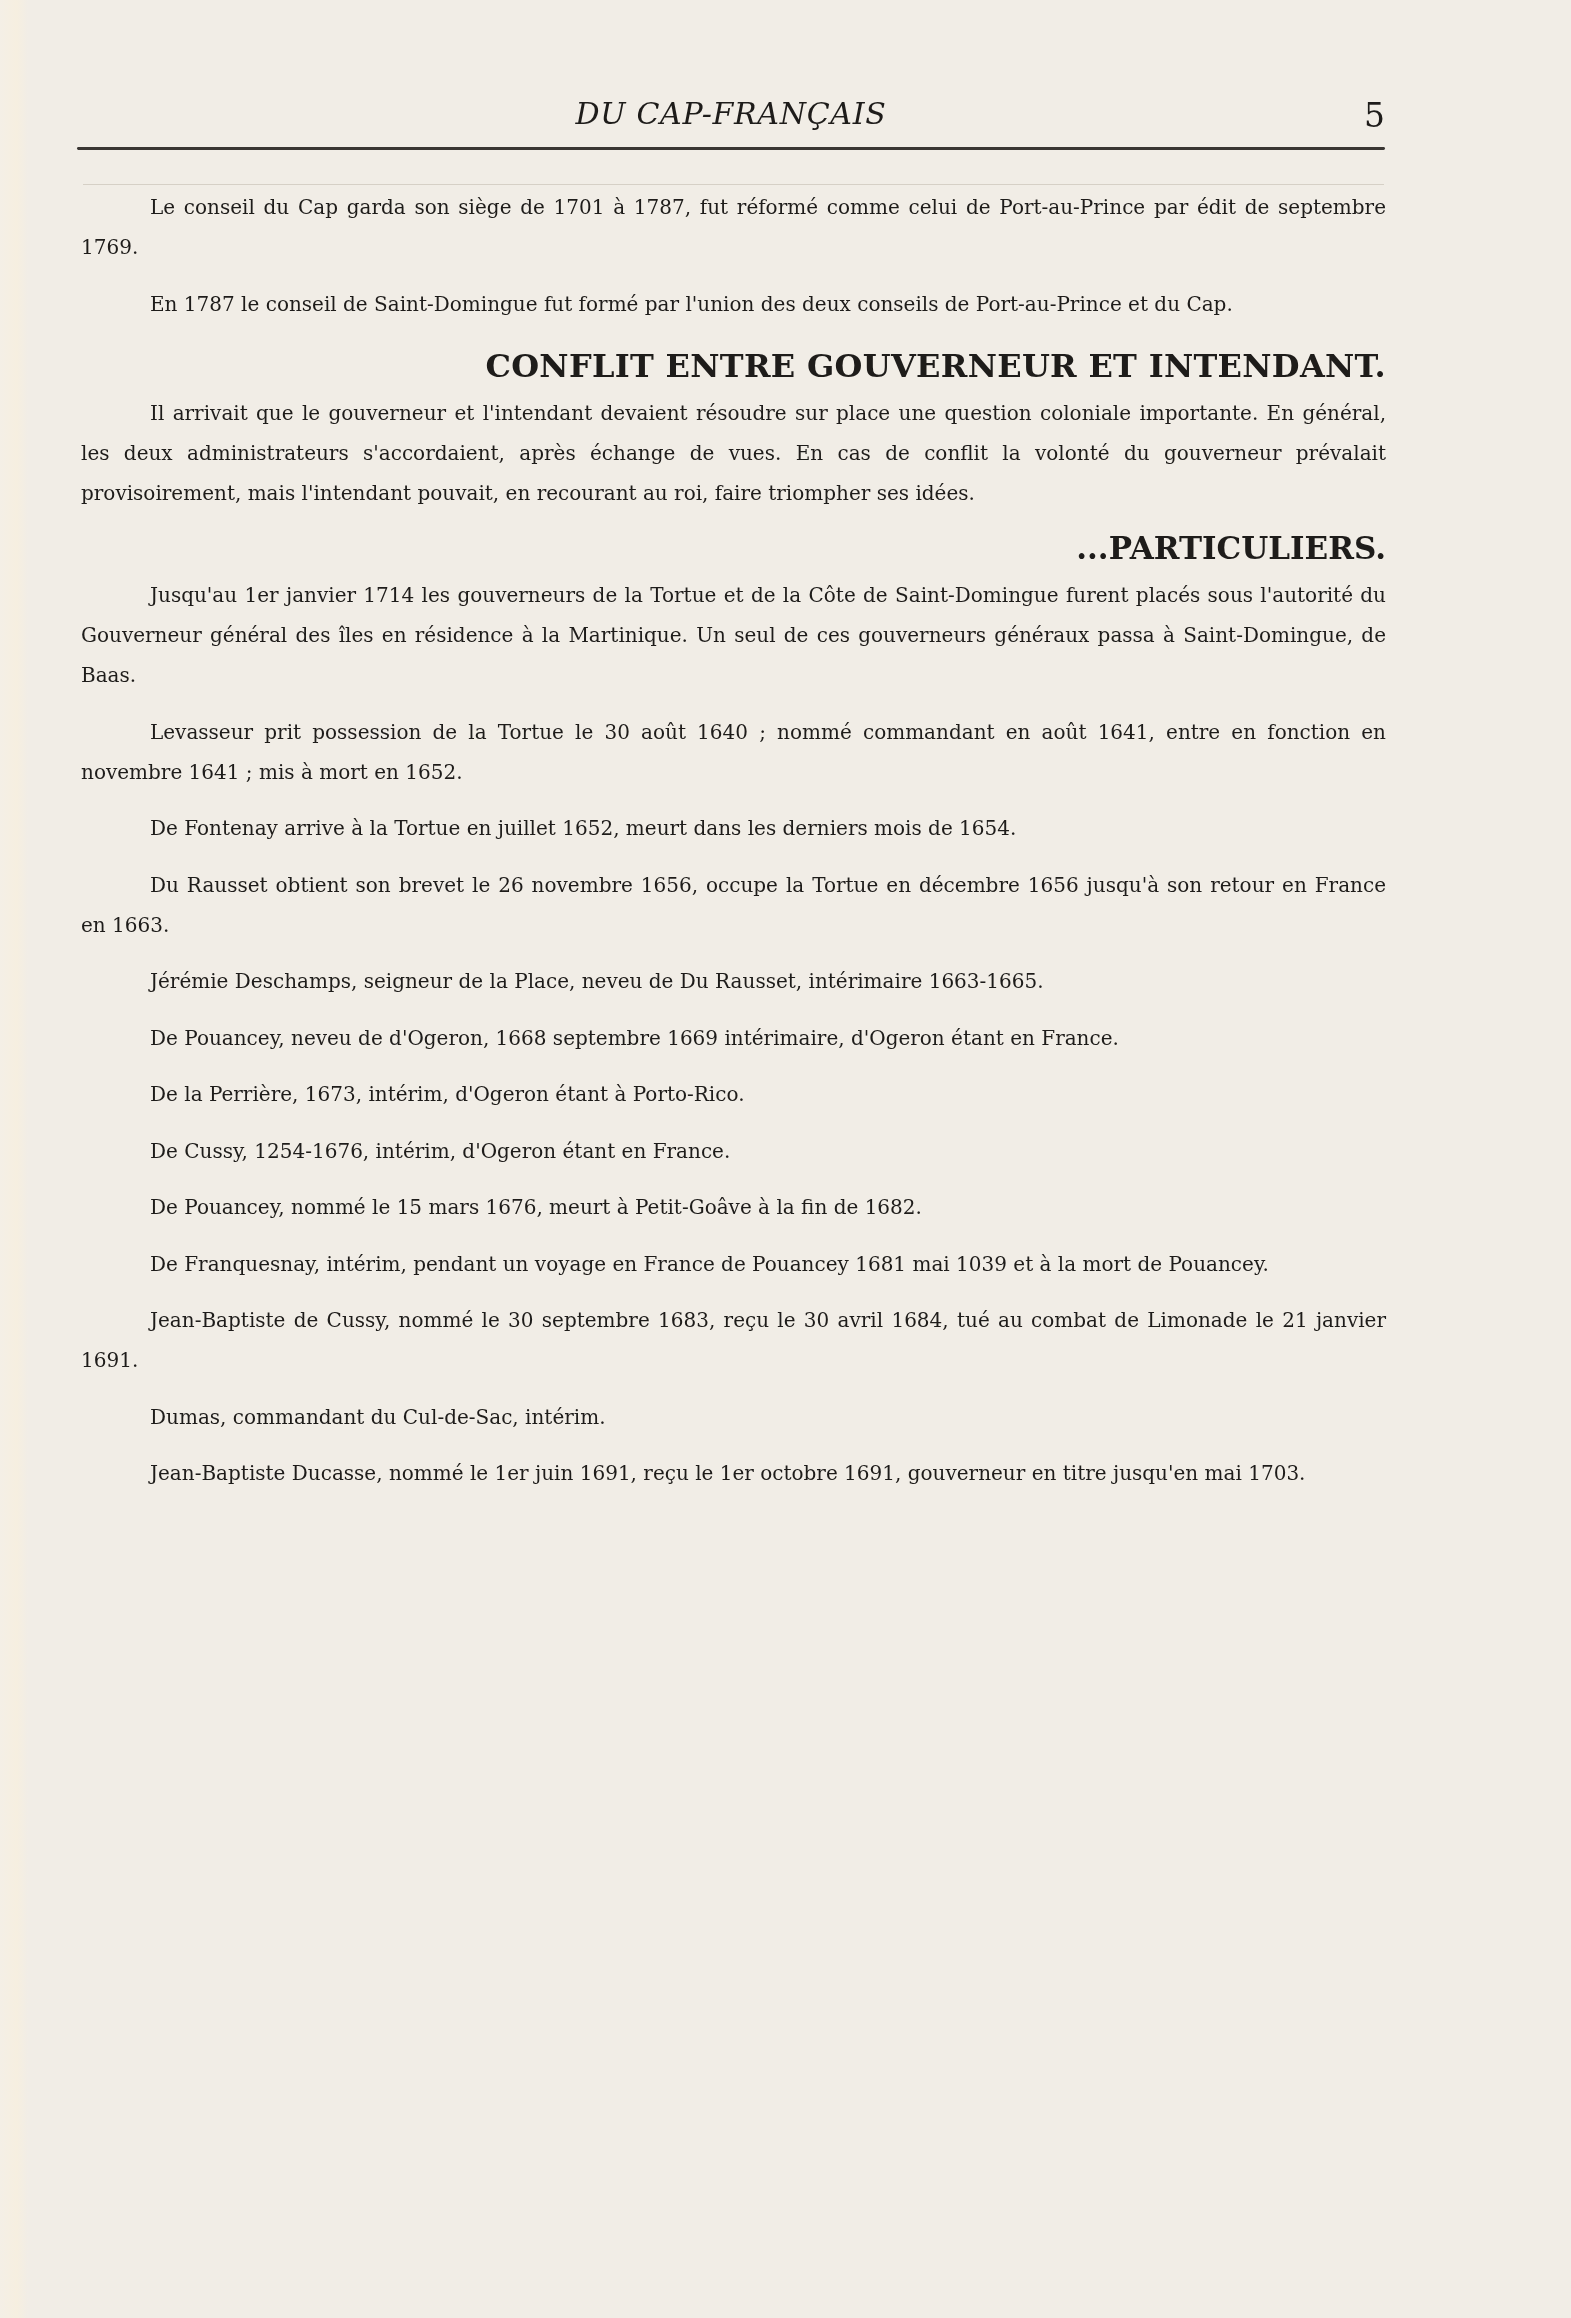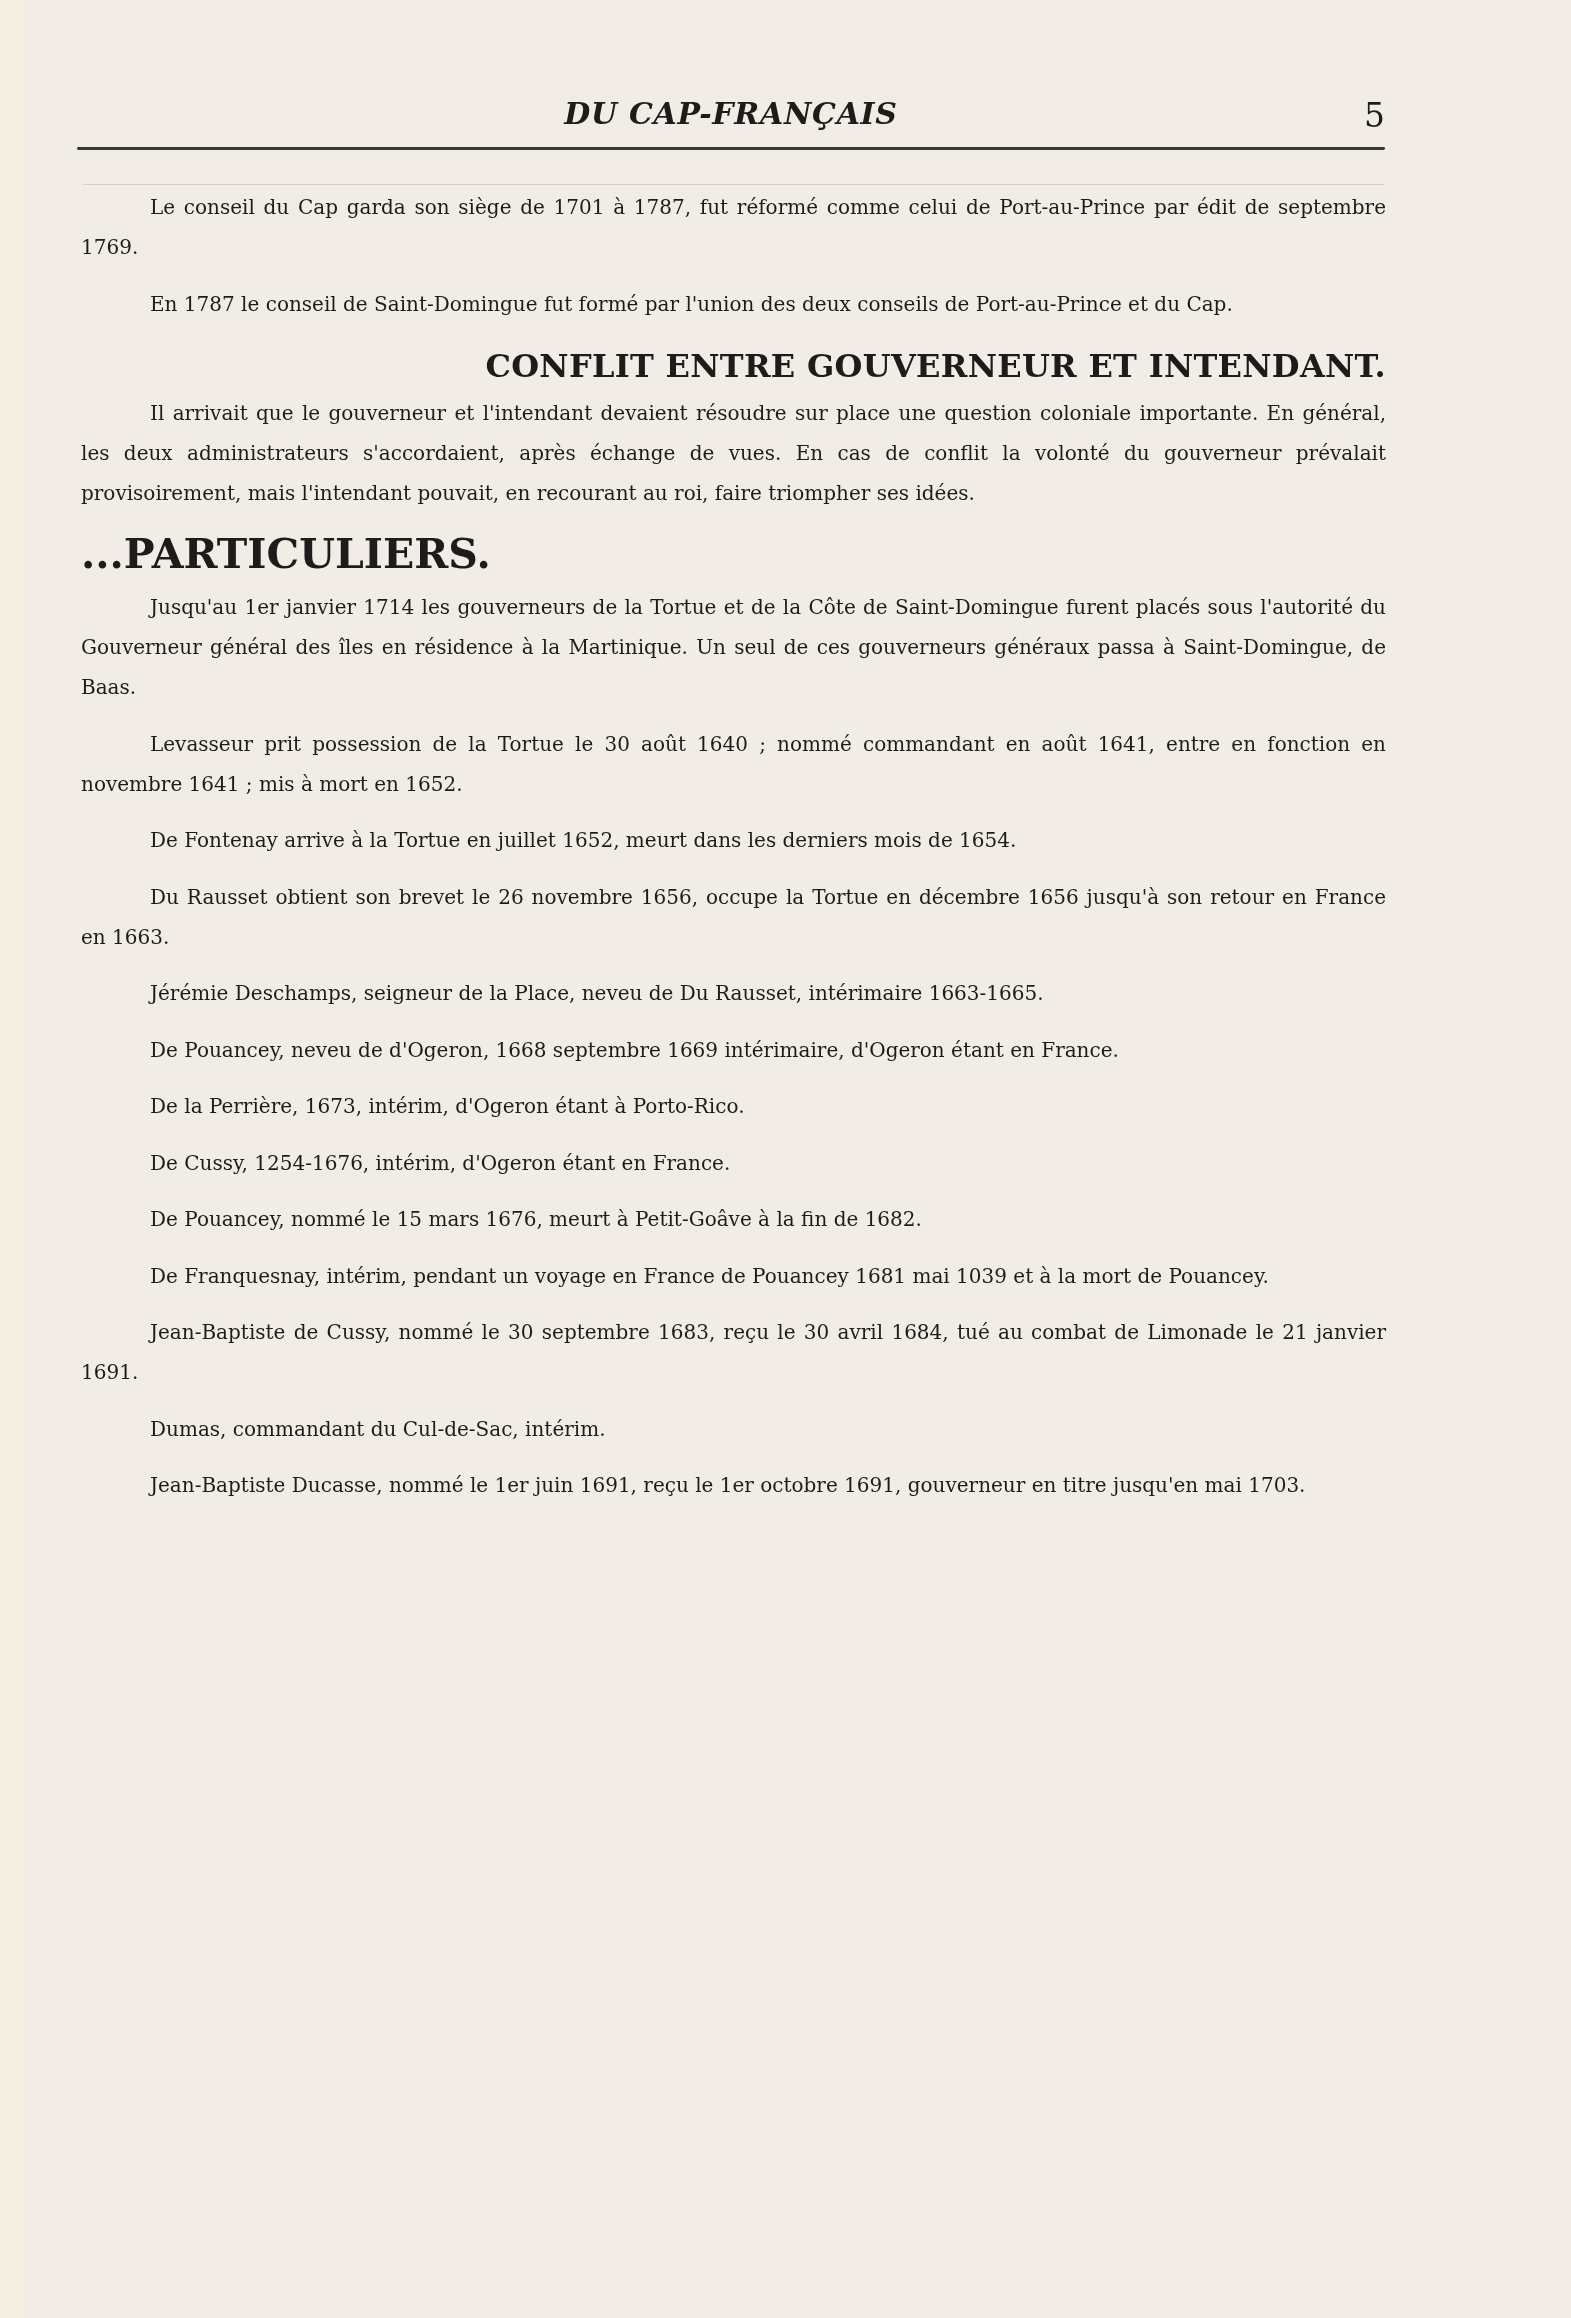--- a/index.html
+++ b/index.html
@@ -26,21 +26,21 @@
     left: 77px;
     top: 96px;
     width: 1308px;
     height: 48px;
   }
   .running-title {
     position: absolute;
     left: 0; right: 0;
     text-align: center;
     font-style: italic;
-    font-weight: bold;
+    font-weight: normal;
     font-size: 30px;
     letter-spacing: 0.7px;
     top: 0;
   }
   .page-number {
     position: absolute;
     right: 0;
     top: 0;
     font-size: 33px;
   }
@@ -85,23 +85,23 @@
   .chapter-title {
     font-family: "DejaVu Sans", "Liberation Sans", sans-serif;
     font-size: 66px;
     line-height: 76px;
     text-align: center;
     margin: 33px 0 0 0;
     font-weight: normal;
     letter-spacing: -0.7px;
   }
   .sub-heading {
-    font-size: 41px;
+    font-size: 31px;
     font-weight: bold;
-    text-align: left;
+    text-align: right;
     margin: 4.1px 0 9.6px 0;
   }
 </style>
 </head>
 <body>
 
 <div class="page-edge"></div>
 
 <div class="running-head">
   <div class="running-title">DU CAP-FRANÇAIS</div>

